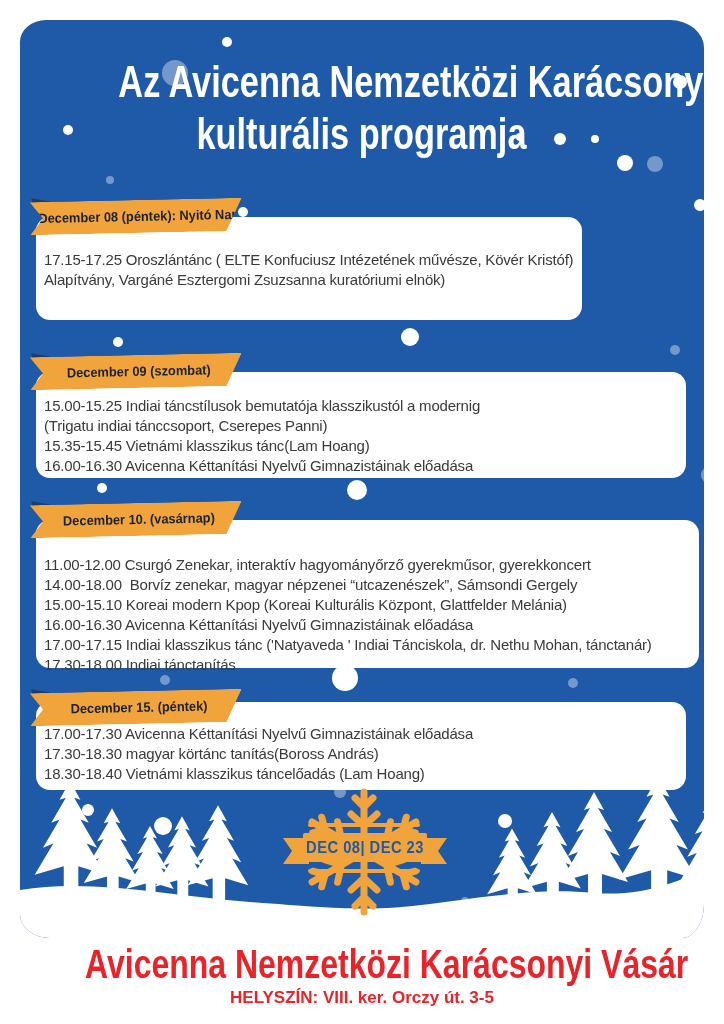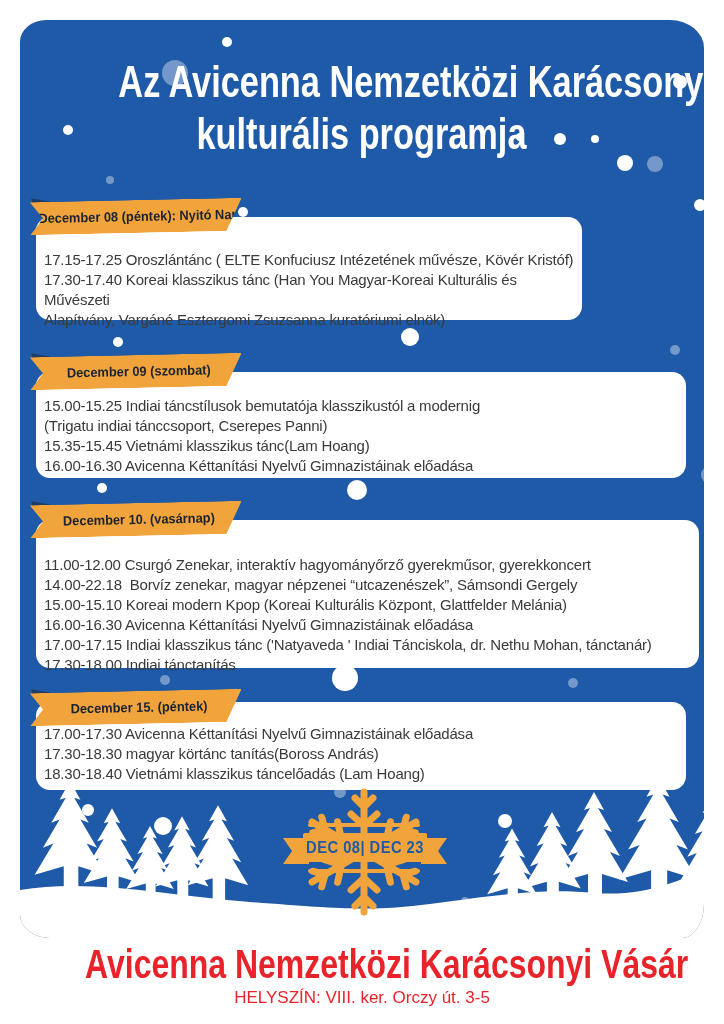--- a/index.html
+++ b/index.html
@@ -68,21 +68,21 @@
     position:absolute;left:14px;top:57px;width:124px;height:29px;background:var(--orange);
     border-radius:2px;display:flex;align-items:center;justify-content:center;z-index:6;
   }
   .date-banner .wing{position:absolute;top:5px;width:26px;height:26px;background:var(--orange);z-index:-1;}
   .date-banner .wing.left{left:-20px;clip-path:polygon(0 0,100% 0,100% 100%,0 100%,9px 50%);}
   .date-banner .wing.right{right:-20px;clip-path:polygon(0 0,100% 0,calc(100% - 9px) 50%,100% 100%,0 100%);}
   .date-text{font-weight:bold;font-size:16px;color:var(--blue);white-space:nowrap;transform:scaleX(0.92);letter-spacing:0.5px;}
 
   
   .footer-title{position:absolute;top:941px;left:0;width:724px;text-align:center;color:var(--red);font-weight:bold;font-size:41px;line-height:46px;white-space:nowrap;}
-  .footer-location{position:absolute;top:988px;left:0;width:724px;text-align:center;color:var(--red);font-weight:normal;font-size:17px;}
+  .footer-location{position:absolute;top:988px;left:0;width:724px;text-align:center;color:var(--red);font-weight:bold;font-size:17px;}
 </style>
 </head>
 <body>
 
 <div class="poster">
 
   <div class="blue-panel">
 
     <div id="dots-layer">
         <span class="dot" style="left: 202px; top: 17px; height: 10px; width: 10px; background: rgb(255, 255, 255);"></span>
@@ -121,21 +121,20 @@
     </div>
 
     <div id="sections-layer">
   <div>
     <div class="ribbon" style="top: 180px;">
       <span class="ribbon-text">December 08 (péntek): Nyitó Nap</span>
     </div>
     <span class="ribbon-fold" style="top: 176px;"></span>
     <div class="card" style="top: 197px; height: 103px; width: 546px; padding-top: 33px;">
             <div class="card-line">17.15-17.25 Oroszlántánc ( ELTE Konfuciusz Intézetének művésze, Kövér Kristóf)</div>
-            <div class="card-line">17.30-17.40 Koreai klasszikus tánc (Han You Magyar-Koreai Kulturális és Művészeti</div>
             <div class="card-line">Alapítvány, Vargáné Esztergomi Zsuzsanna kuratóriumi elnök)</div>
           </div>
   </div>
 
   <div>
     <div class="ribbon" style="top: 335px;">
       <span class="ribbon-text">December 09 (szombat)</span>
     </div>
     <span class="ribbon-fold" style="top: 331px;"></span>
     <div class="card" style="top: 352px; height: 106px; width: 650px; padding-top: 24px;">
@@ -146,21 +145,21 @@
           </div>
   </div>
 
   <div>
     <div class="ribbon" style="top: 483px;">
       <span class="ribbon-text">December 10. (vasárnap)</span>
     </div>
     <span class="ribbon-fold" style="top: 479px;"></span>
     <div class="card" style="top: 500px; height: 148px; width: 663px; padding-top: 35px;">
             <div class="card-line">11.00-12.00 Csurgó Zenekar, interaktív hagyományőrző gyerekműsor, gyerekkoncert</div>
-            <div class="card-line">14.00-22.18  Borvíz zenekar, magyar népzenei “utcazenészek”, Sámsondi Gergely</div>
+            <div class="card-line">14.00-18.00  Borvíz zenekar, magyar népzenei “utcazenészek”, Sámsondi Gergely</div>
             <div class="card-line">15.00-15.10 Koreai modern Kpop (Koreai Kulturális Központ, Glattfelder Melánia)</div>
             <div class="card-line">16.00-16.30 Avicenna Kéttanítási Nyelvű Gimnazistáinak előadása</div>
             <div class="card-line">17.00-17.15 Indiai klasszikus tánc ('Natyaveda ' Indiai Tánciskola, dr. Nethu Mohan, tánctanár)</div>
             <div class="card-line">17.30-18.00 Indiai tánctanítás</div>
           </div>
   </div>
 
   <div>
     <div class="ribbon" style="top: 671px;">
       <span class="ribbon-text">December 15. (péntek)</span>

